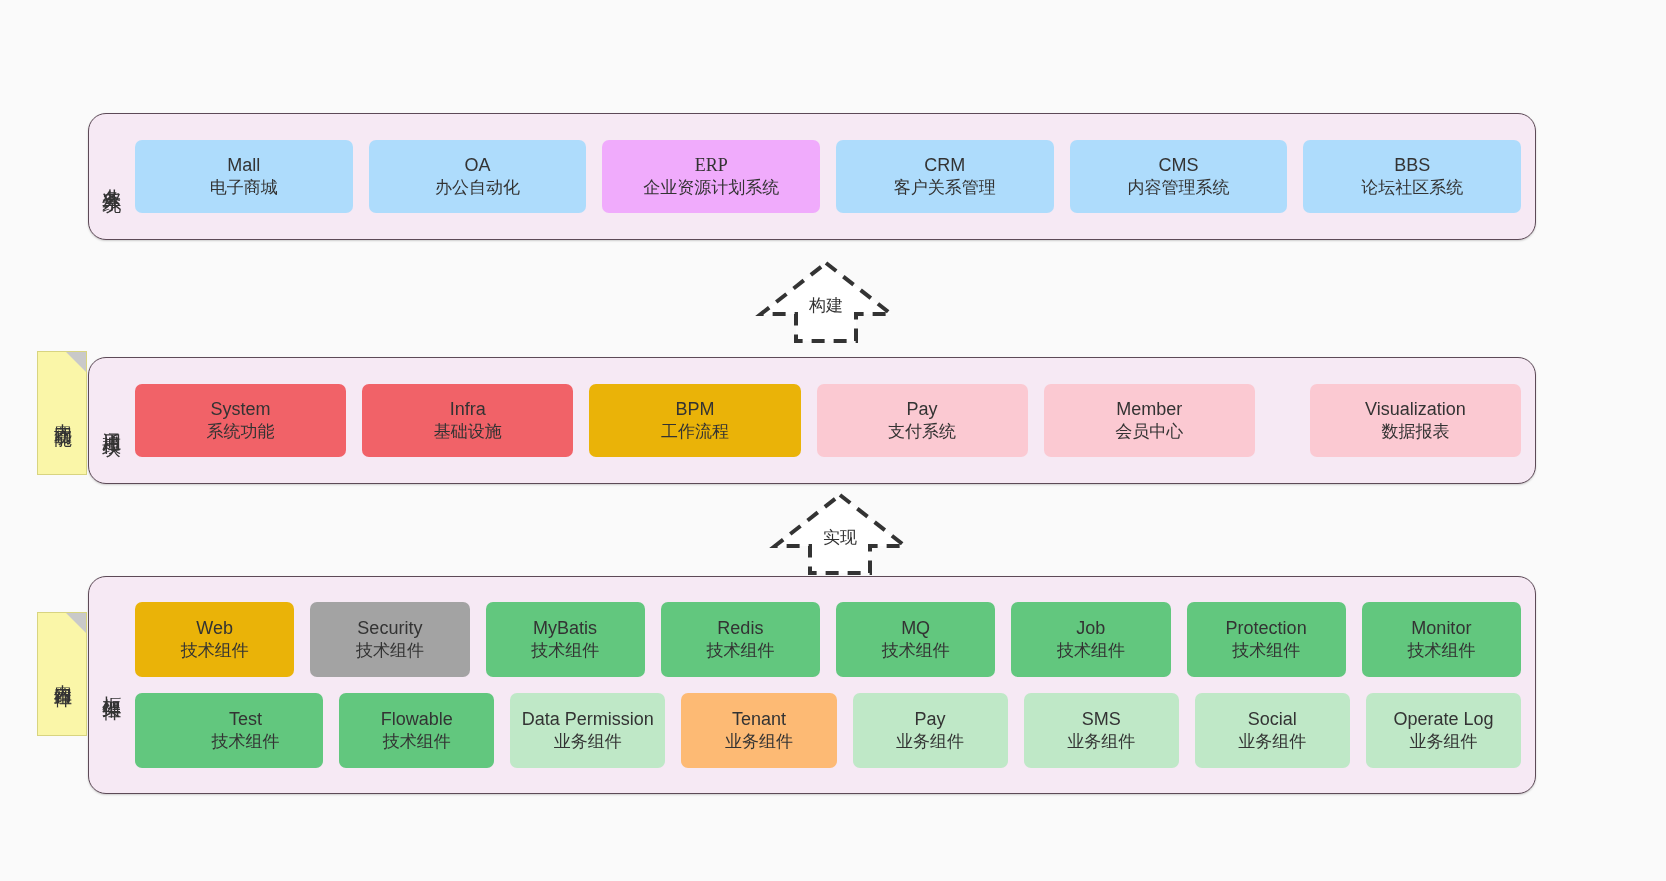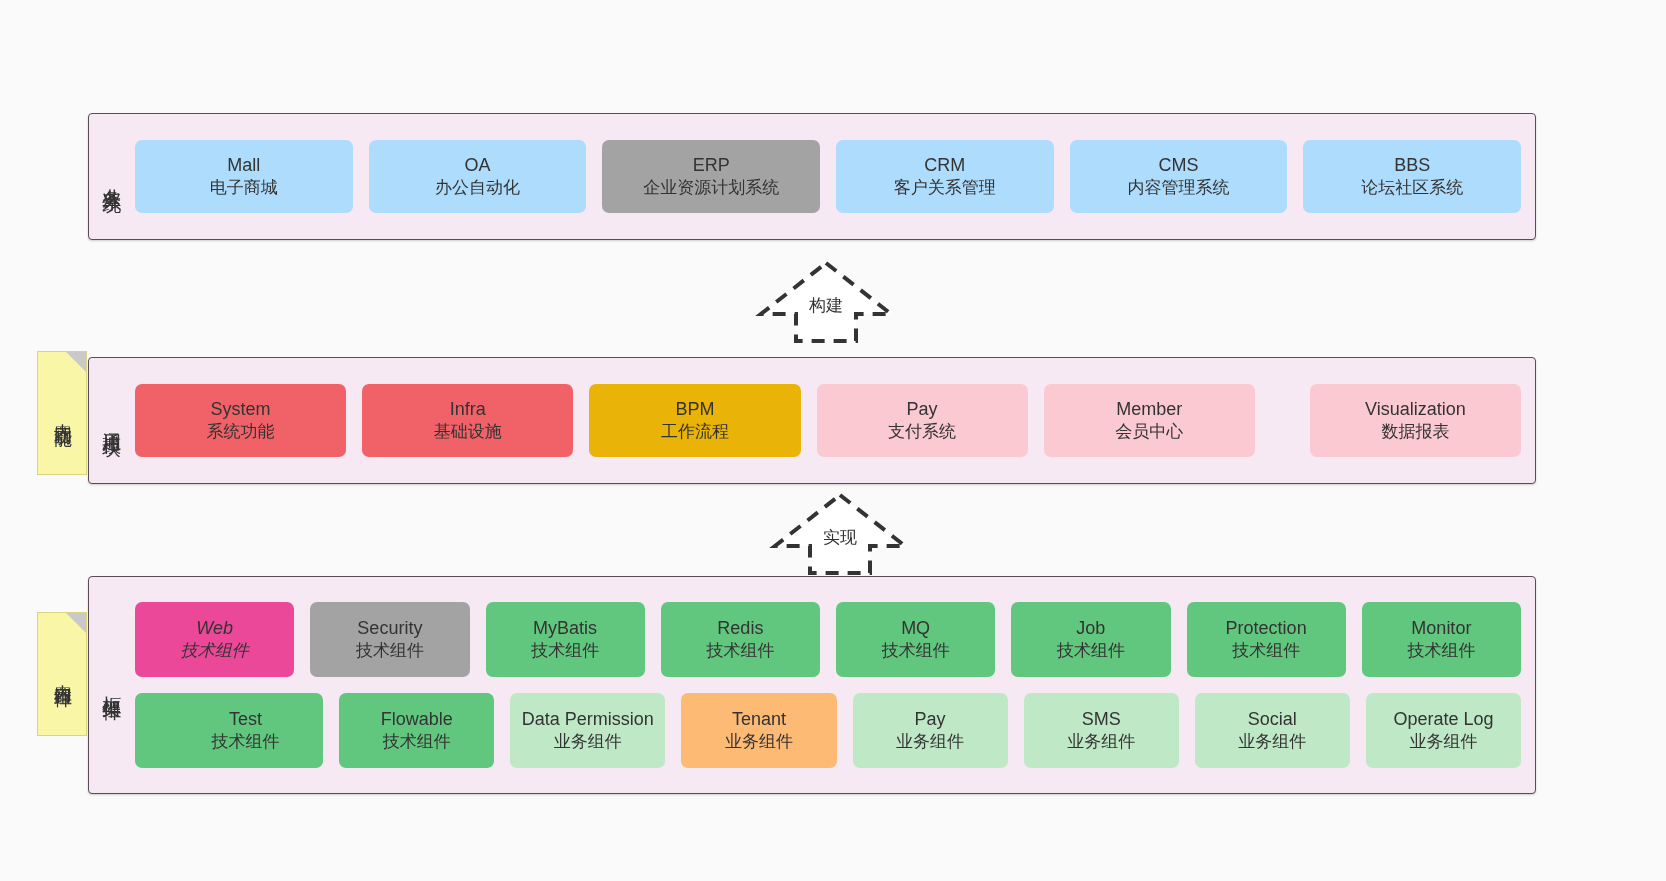--- a/index.html
+++ b/index.html
@@ -19,21 +19,21 @@
   .canvas {
     position: absolute;
     inset: 0;
   }
 
   
   .layer {
     position: absolute;
     background: #f6e9f4;
     border: 1.6px solid #5d4a57;
-    border-radius: 4px;
+    border-radius: 18px;
     box-sizing: border-box;
     display: flex;
     align-items: stretch;
     box-shadow: 0 1px 2px rgba(0,0,0,0.18);
   }
 
   
   .layer-title {
     writing-mode: vertical-rl;
     text-orientation: upright;
@@ -155,21 +155,21 @@
     <div class="layer-body">
       <div class="row" id="business-row">
           <div class="node" style="background: rgb(174, 220, 252);">
             <div class="en">Mall</div>
             <div class="cn">电子商城</div>
           </div>
           <div class="node" style="background: rgb(174, 220, 252);">
             <div class="en">OA</div>
             <div class="cn">办公自动化</div>
           </div>
-          <div class="node" style="background: #a3a3a3;">
+          <div class="node" style="background: #f0abfc; font-family: Liberation Serif, serif;">
             <div class="en">ERP</div>
             <div class="cn">企业资源计划系统</div>
           </div>
           <div class="node" style="background: rgb(174, 220, 252);">
             <div class="en">CRM</div>
             <div class="cn">客户关系管理</div>
           </div>
           <div class="node" style="background: rgb(174, 220, 252);">
             <div class="en">CMS</div>
             <div class="cn">内容管理系统</div>
@@ -225,21 +225,21 @@
     <svg width="148" height="88" viewBox="0 0 148 88" aria-hidden="true">
       <path d="M74 5 L139 56 L104 56 L104 83 L44 83 L44 56 L9 56 Z" fill="#ffffff" stroke="#333333" stroke-width="4" stroke-dasharray="13 9" stroke-linejoin="miter"></path>
     </svg>
     <div class="arrow-label">实现</div>
   </div>
 
   <div class="layer" id="layer-frame">
     <div class="layer-title">框架组件</div>
     <div class="layer-body">
       <div class="row" id="frame-row1">
-          <div class="node" style="background: #ec4899; font-style: italic;">
+          <div class="node" style="background: #eab308;">
             <div class="en">Web</div>
             <div class="cn">技术组件</div>
           </div>
           <div class="node" style="background: #a3a3a3;">
             <div class="en">Security</div>
             <div class="cn">技术组件</div>
           </div>
           <div class="node" style="background: rgb(98, 199, 126);">
             <div class="en">MyBatis</div>
             <div class="cn">技术组件</div>

